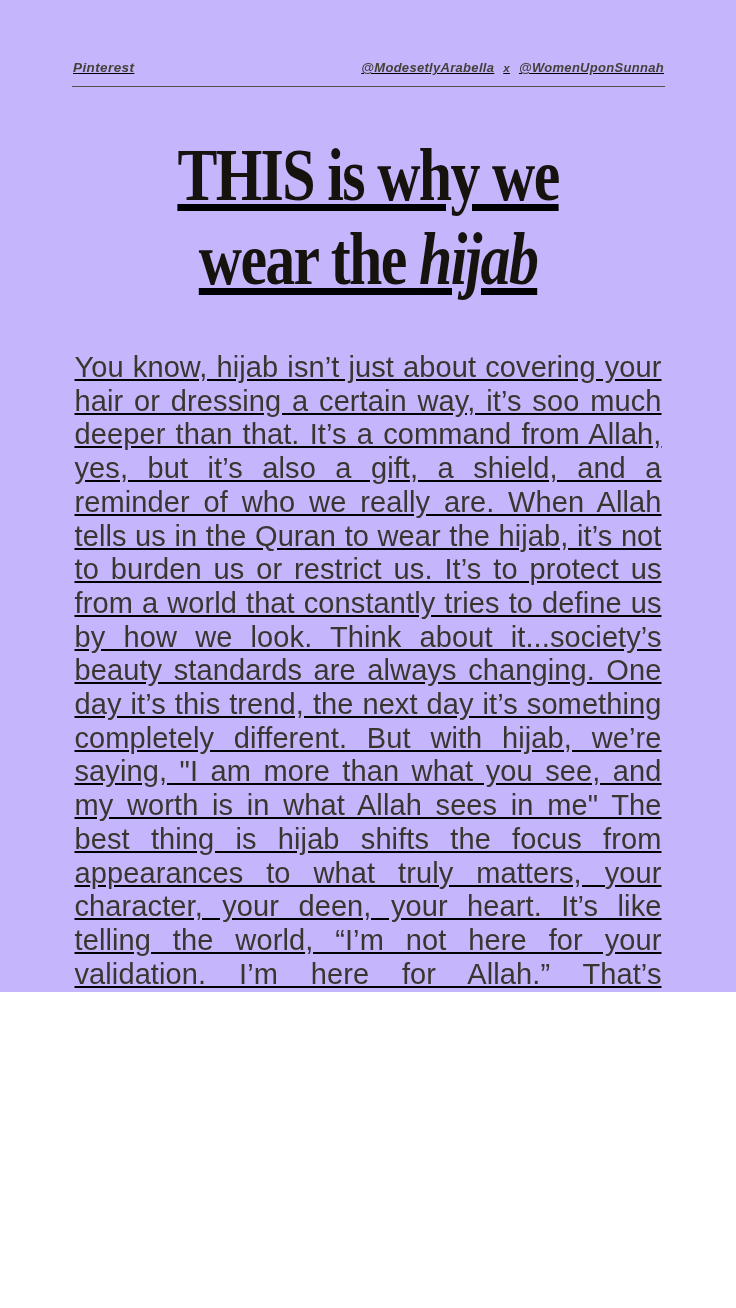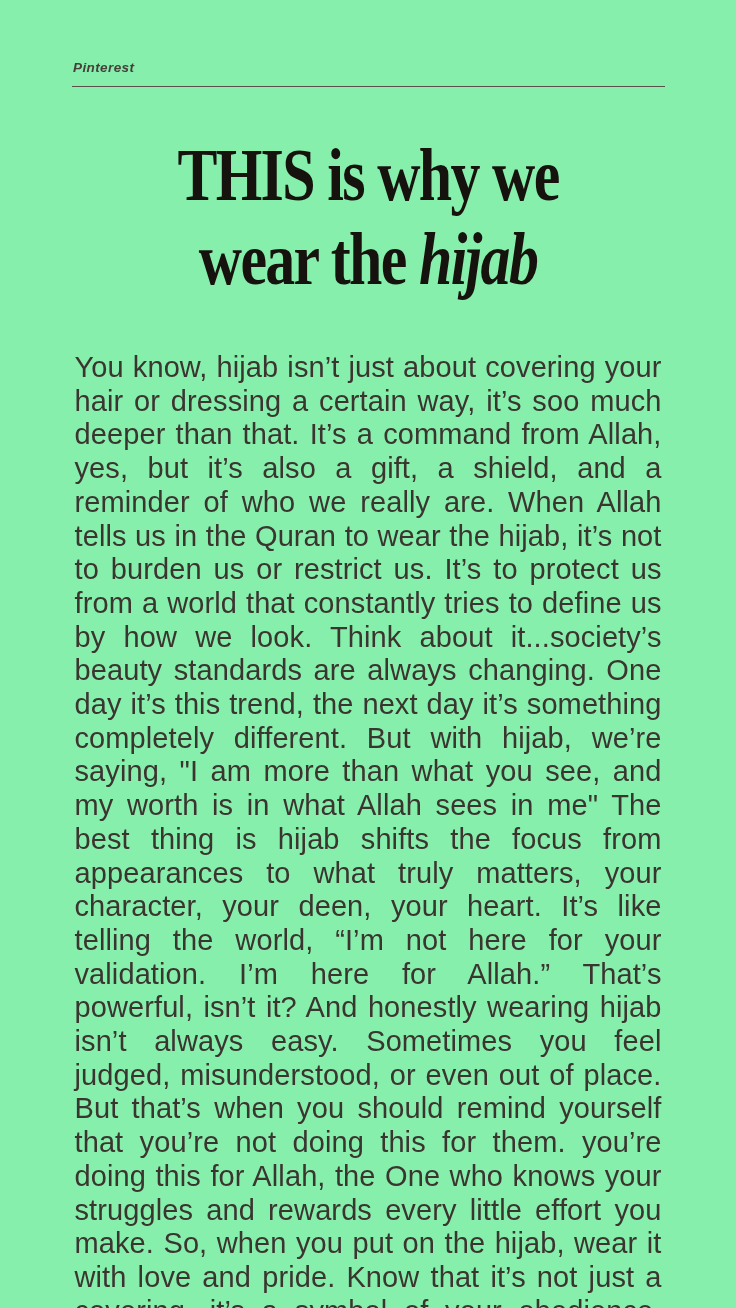--- a/index.html
+++ b/index.html
@@ -2,25 +2,26 @@
 <html><head>
 <meta charset="utf-8">
 <style>
   html, body {
     margin: 0;
     padding: 0;
   }
   .page {
     position: relative;
     width: 736px;
-    height: 1308px;
-    background: #86efac;
+    height: 992px;
+    background: #c4b5fd;
     font-family: "Liberation Sans", sans-serif;
     overflow: hidden;
     box-sizing: border-box;
+    text-decoration: underline;
   }
   .header {
     display: flex;
     justify-content: space-between;
     align-items: flex-end;
     margin: 60px 72px 0 73px;
   }
   .brand {
     font-style: italic;
     font-weight: bold;
@@ -72,20 +73,25 @@
     color: #3b3530;
   }
 </style>
 </head>
 <body>
 
 <div class="page">
 
   <div class="header">
     <span class="brand">Pinterest</span>
+    <span class="credits">
+      <span>@ModesetlyArabella</span>
+      <span class="sep">x</span>
+      <span>@WomenUponSunnah</span>
+    </span>
   </div>
 
   <hr class="divider">
 
   <div class="title">
     <div>
       <span>THIS is why we</span>
     </div>
     <div>
       <span>wear the </span><span class="em">hijab</span>

